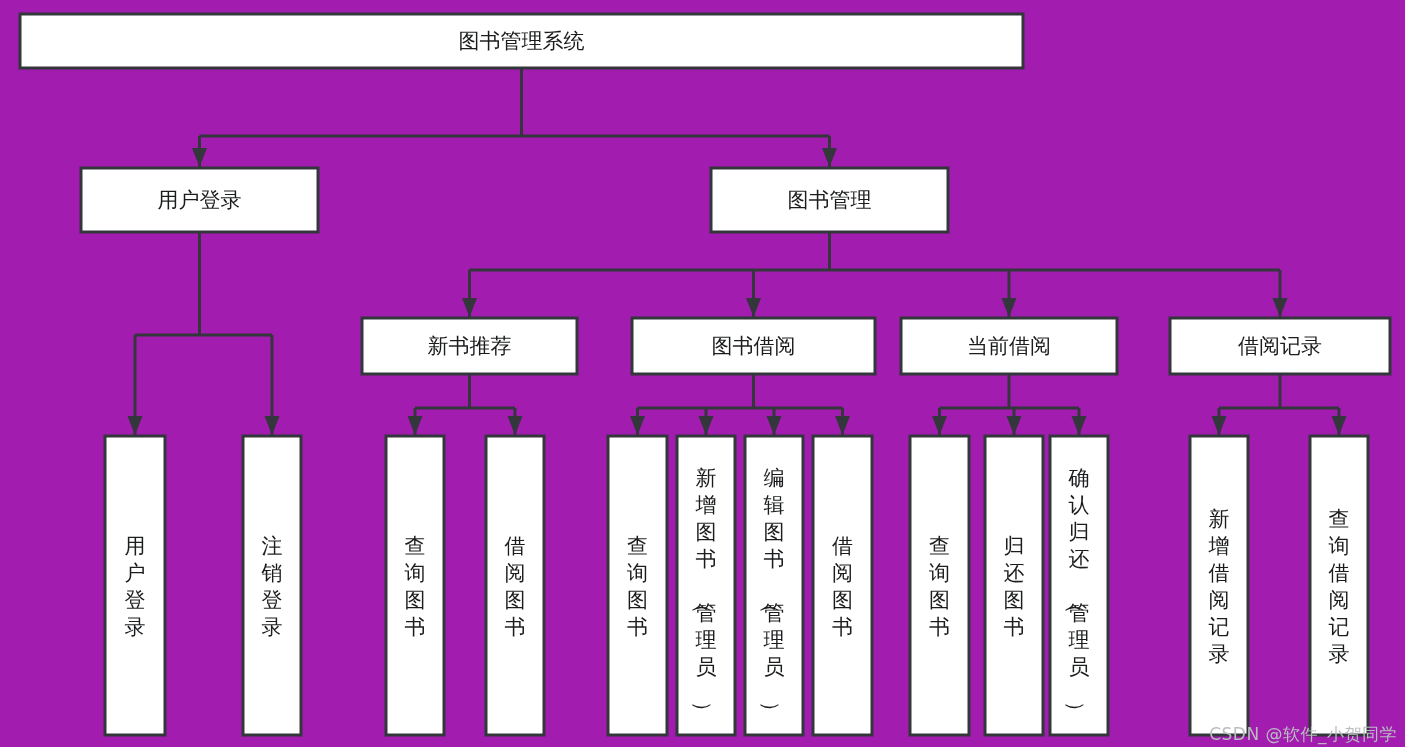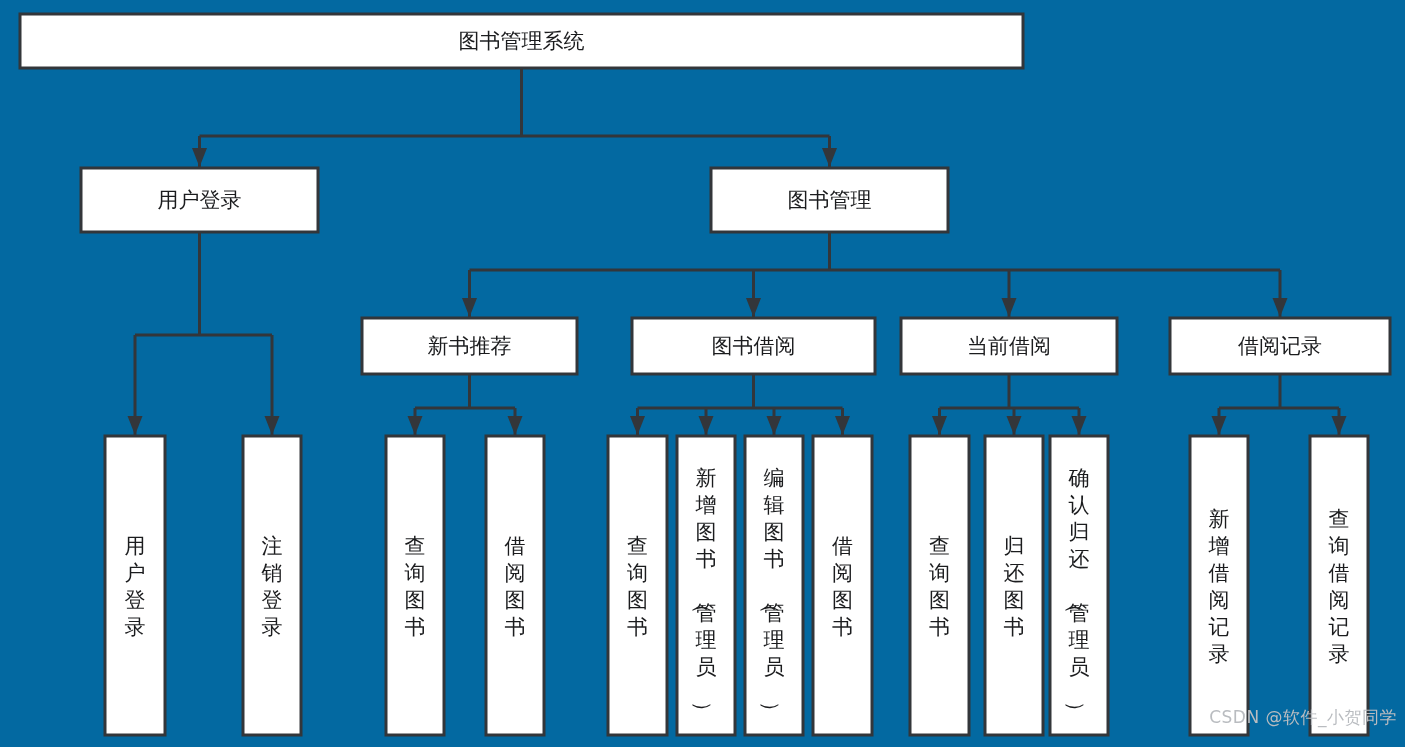--- a/index.html
+++ b/index.html
@@ -10,21 +10,21 @@
   body {
     width: 1405px;
     height: 747px;
     overflow: hidden;
     font-family: "DejaVu Sans", "Liberation Sans", sans-serif;
   }
   #diagram-root {
     position: relative;
     width: 1405px;
     height: 747px;
-    background: #0369a1;
+    background: #a21caf;
   }
   svg.flow {
     position: absolute;
     top: 0;
     left: 0;
     width: 1405px;
     height: 747px;
   }
   .node-rect {
     fill: #ffffff;
@@ -50,21 +50,21 @@
     fill: none;
     stroke-linecap: butt;
   }
   .edge-head {
     fill: #33363a;
     stroke: none;
   }
   .watermark {
     position: absolute;
     right: 8px;
-    bottom: 18px;
+    bottom: 1px;
     color: #b9bcc0;
     font-size: 17px;
     font-family: "DejaVu Sans", "Liberation Sans", sans-serif;
     letter-spacing: 0.5px;
     white-space: nowrap;
     user-select: none;
   }
 </style>
 </head>
 <body>

